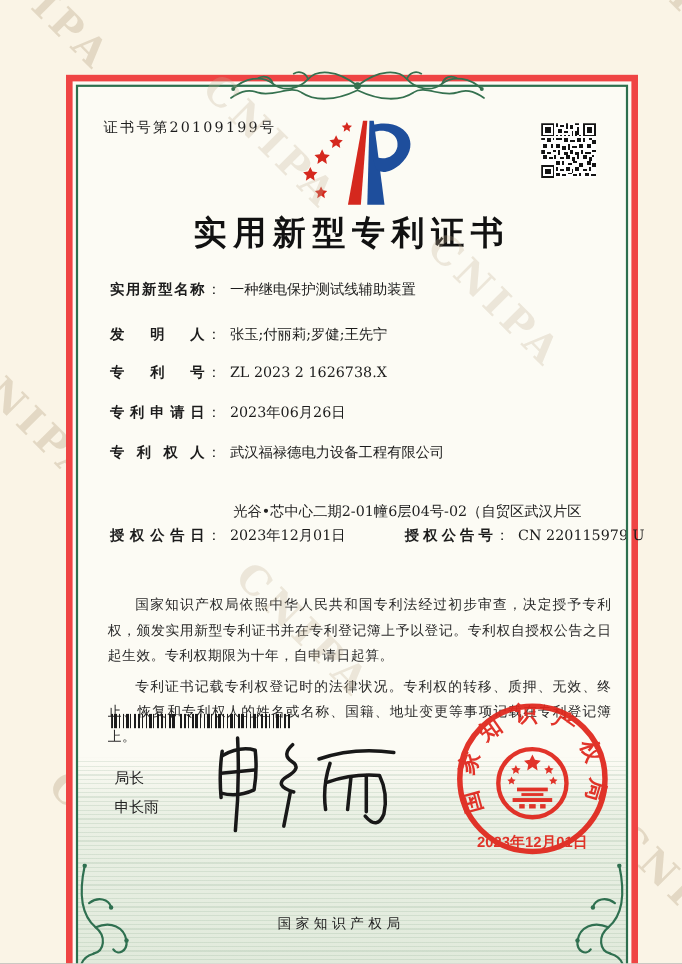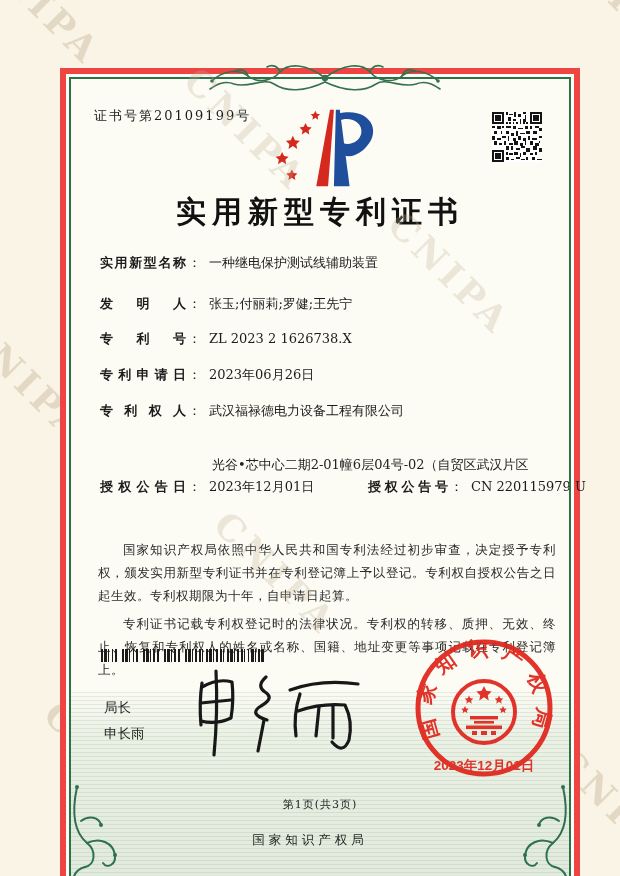--- a/index.html
+++ b/index.html
@@ -332,17 +332,16 @@
           <rect x="65" y="85" width="20" height="2.6"></rect>
           <rect x="57" y="89.5" width="36" height="3.6"></rect>
           <rect x="63" y="95" width="5" height="4"></rect>
           <rect x="72" y="95" width="6" height="4"></rect>
           <rect x="82" y="95" width="5" height="4"></rect>
         </g>
       </g>
       <text x="75" y="134" text-anchor="middle" font-family="Liberation Sans, sans-serif" font-size="13.5" font-weight="bold" fill="#e0251b">2023年12月01日</text>
     </svg>
 
-    <div class="page-num">第1页(共3页)</div>
   </div>
 
   <div class="continuation">国家知识产权局</div>
 </div>
 
 </body></html>

